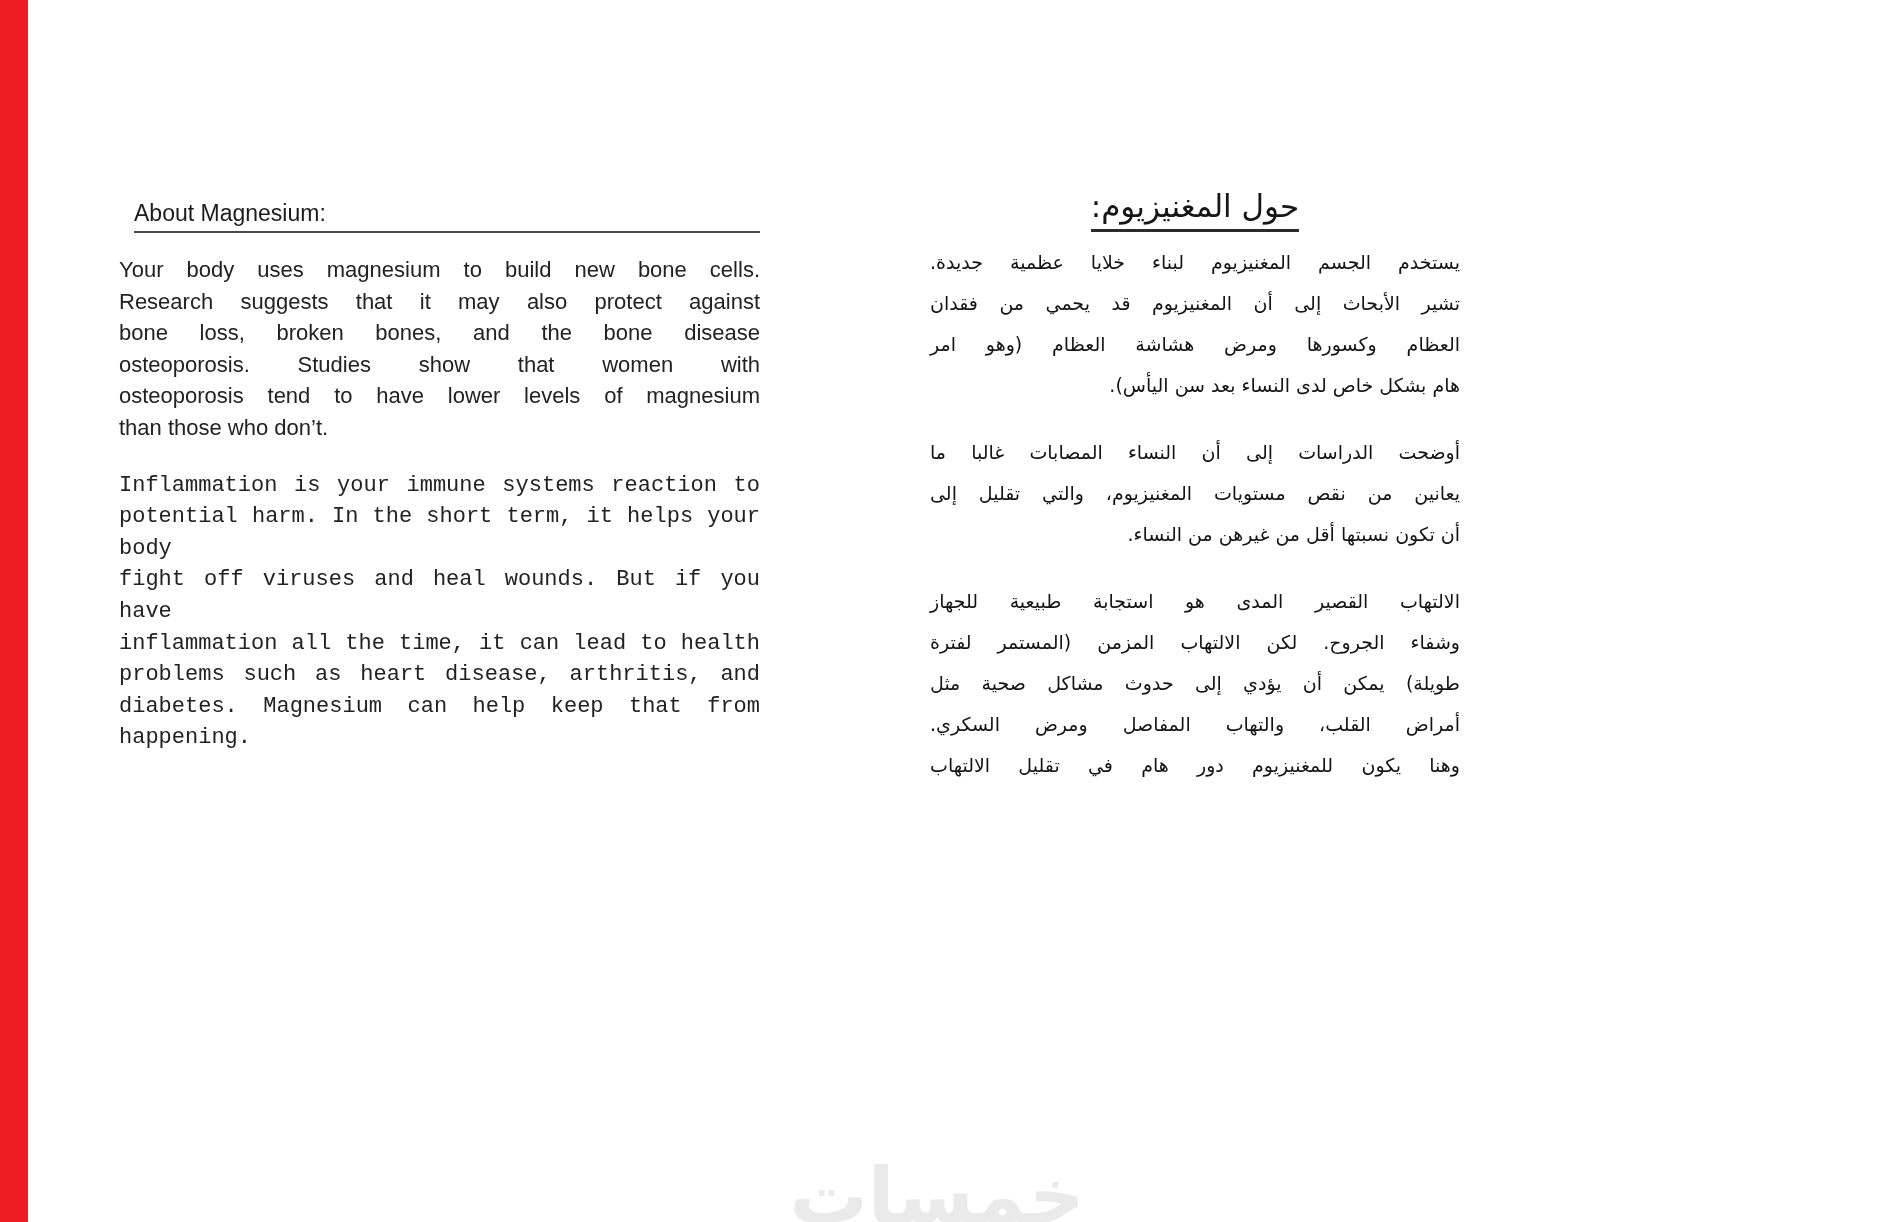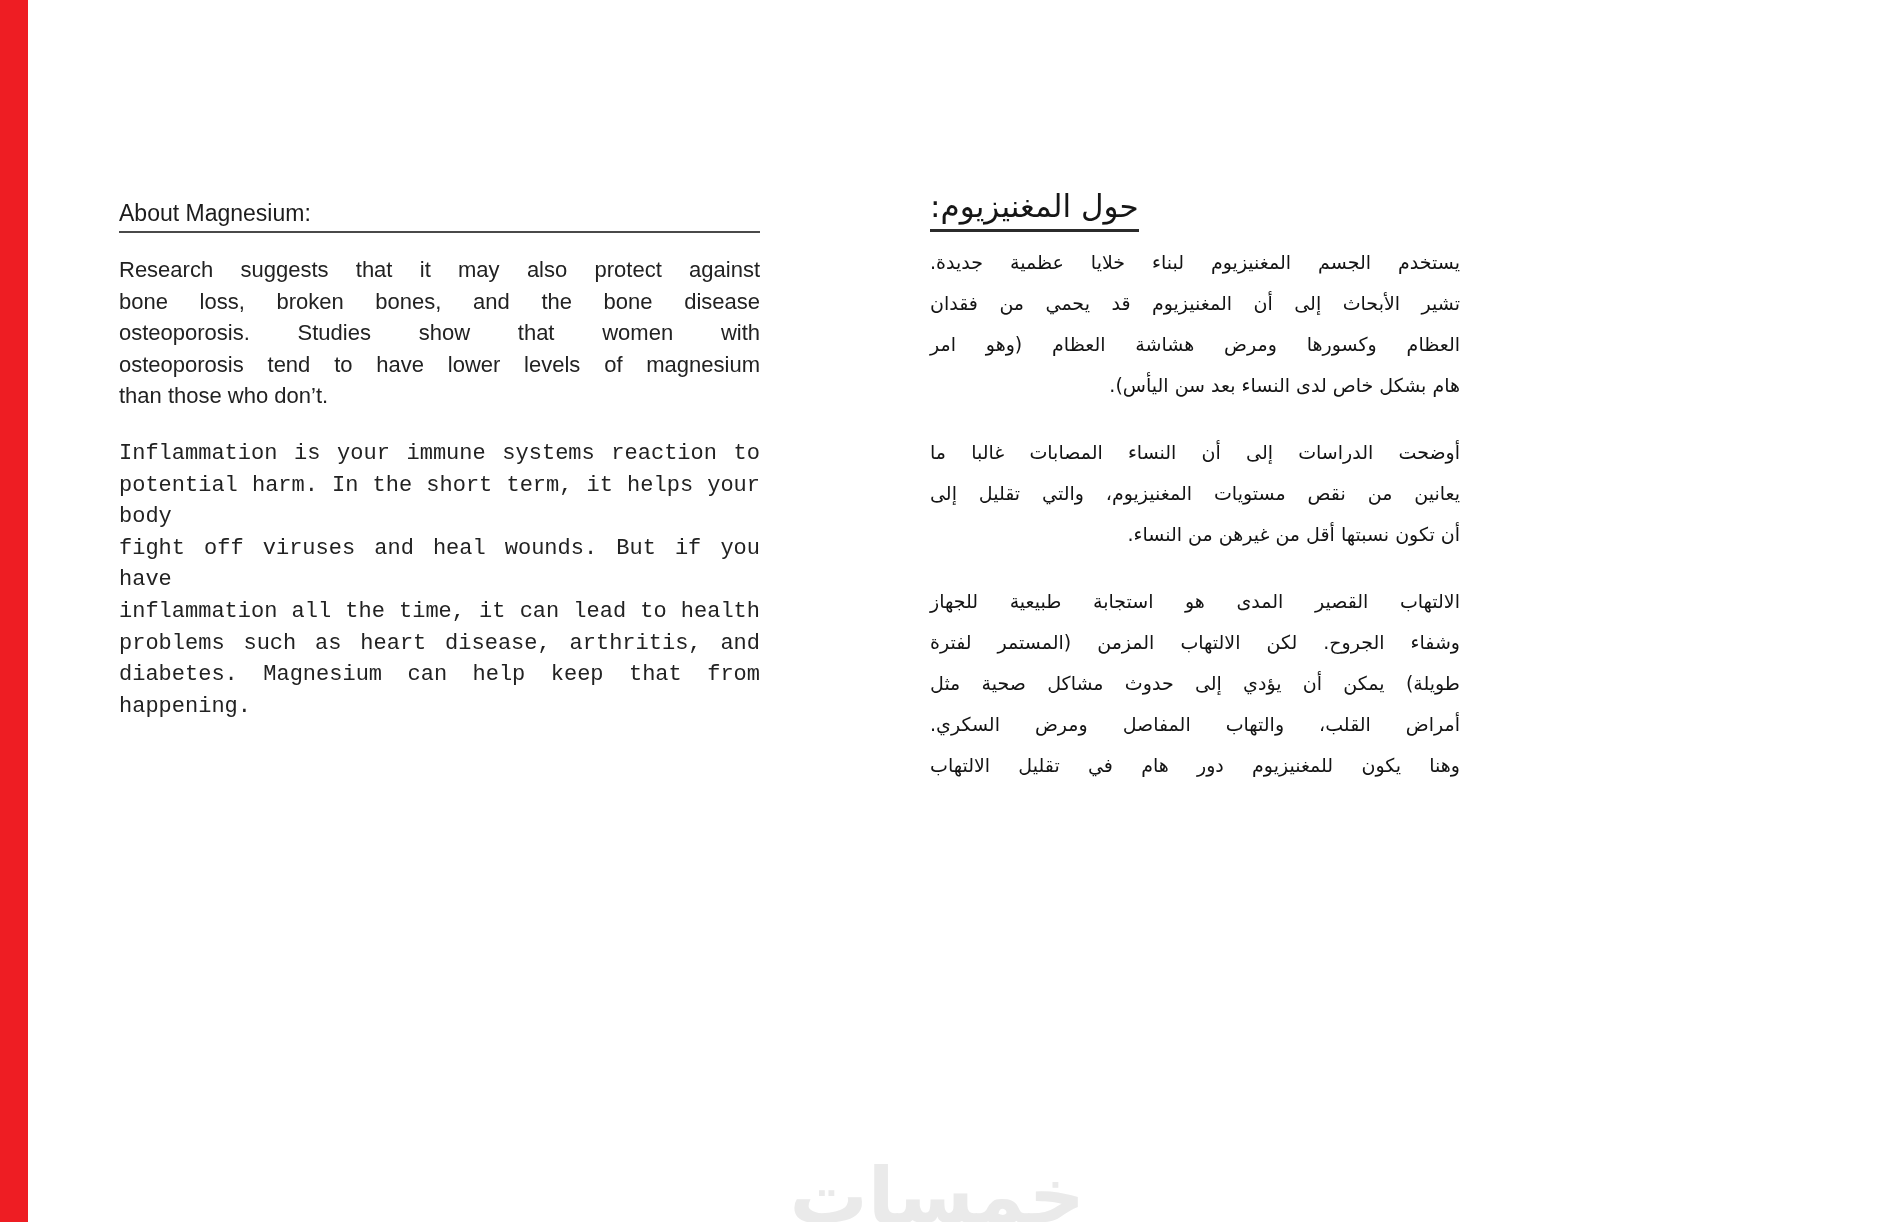--- a/index.html
+++ b/index.html
@@ -36,20 +36,21 @@
     left: 119px;
     top: 200px;
     width: 641px;
   }
   .en-heading {
     font-size: 23px;
     line-height: 27px;
     color: #1c1c1c;
     padding-bottom: 4px;
     border-bottom: 2px solid #4a4a4a;
+    margin-left: 15px;
   }
   .en-par { margin-top: 21px; }
   .en-par.second { margin-top: 26px; font-family: Liberation Mono, monospace; }
   .en-line {
     font-size: 22px;
     line-height: 31.6px;
     text-align: justify;
     text-align-last: justify;
     color: #222222;
   }
@@ -57,21 +58,21 @@
 
   
   .ar-col {
     position: absolute;
     right: 440px;
     top: 186px;
     width: 530px;
     direction: rtl;
     font-family: "DejaVu Sans", sans-serif;
   }
-  .ar-heading-wrap { text-align: left; }
+  .ar-heading-wrap { text-align: center; }
   .ar-heading {
     display: inline-block;
     font-size: 31px;
     line-height: 40px;
     color: #161616;
     padding-bottom: 3px;
     border-bottom: 3px solid #2b2b2b;
   }
   .ar-par { margin-top: 26px; }
   .ar-par.first { margin-top: 10px; }
@@ -105,20 +106,21 @@
 <body>
 
 <div class="page">
 
   <div class="accent-bar" style="background: rgb(238, 29, 35);"></div>
 
   <div class="en-col">
     <div class="en-heading">About Magnesium:</div>
 
     <div class="en-par first">
+      <div class="en-line">Your body uses magnesium to build new bone cells.</div>
       <div class="en-line">Research suggests that it may also protect against</div>
       <div class="en-line">bone loss, broken bones, and the bone disease</div>
       <div class="en-line">osteoporosis. Studies show that women with</div>
       <div class="en-line">osteoporosis tend to have lower levels of magnesium</div>
       <div class="en-line last">than those who don’t.</div>
     </div>
 
     <div class="en-par second">
       <div class="en-line">Inflammation is your immune systems reaction to</div>
       <div class="en-line">potential harm. In the short term, it helps your body</div>

